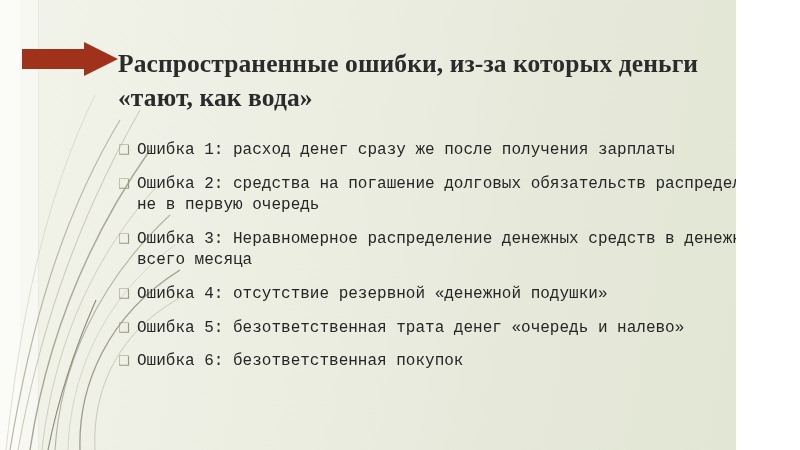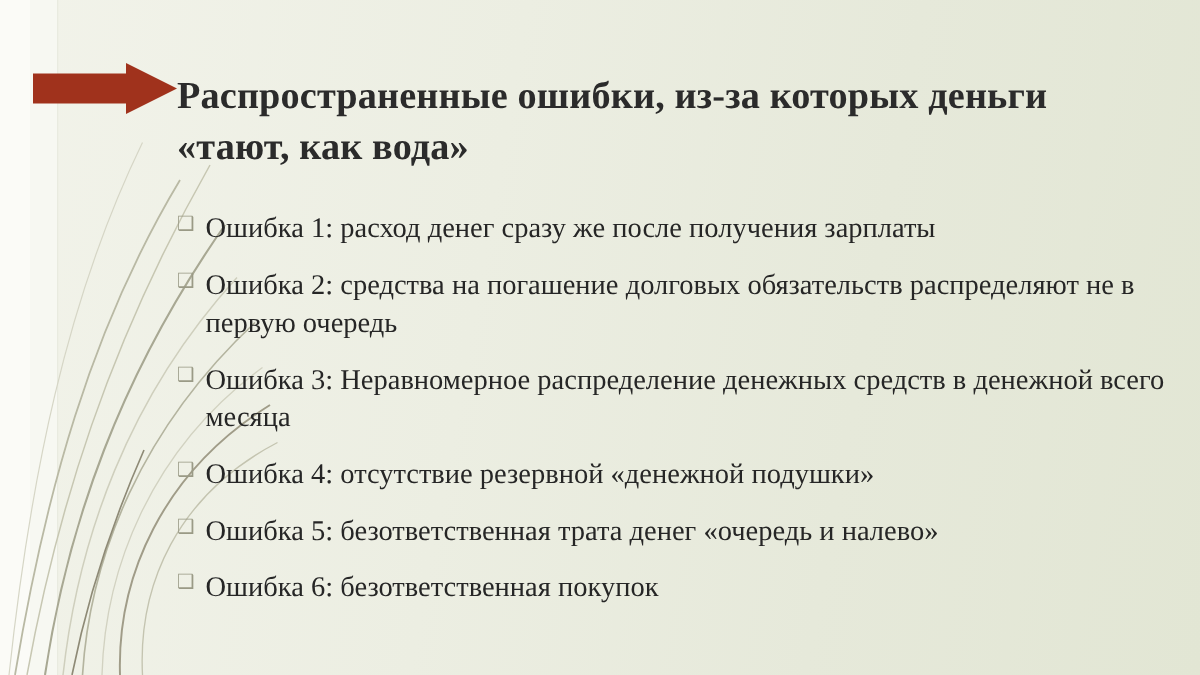--- a/index.html
+++ b/index.html
@@ -8,21 +8,21 @@
   }
   body {
     width: 800px;
     height: 450px;
     overflow: hidden;
     font-family: "Liberation Serif", serif;
     background: #ffffff;
   }
   .slide {
     position: relative;
-    width: 800px;
+    width: 736px;
     height: 450px;
     background: linear-gradient(100deg, #f2f3ea 0%, #eceee2 40%, #e6e9da 70%, #e2e6d4 100%);
     overflow: hidden;
   }
   
   .left-band {
     position: absolute;
     left: 0; top: 0;
     width: 38px;
     height: 100%;
@@ -75,23 +75,24 @@
     flex: 0 0 auto;
     width: 19px;
     margin-top: 3px;
     color: #9a9a86;
     font-size: 13px;
     line-height: 1;
     font-family: "DejaVu Sans", sans-serif;
   }
   .bullet-text {
     flex: 1 1 auto;
-    font-size: 19px;
+    font-size: 16px;
     line-height: 1.33;
     color: #262626;
+    font-family: Liberation Mono, monospace;
   }
 </style>
 </head>
 <body>
 
 <div class="slide">
 
   <div class="left-band">
     <div class="left-band-inner"></div>
   </div>

